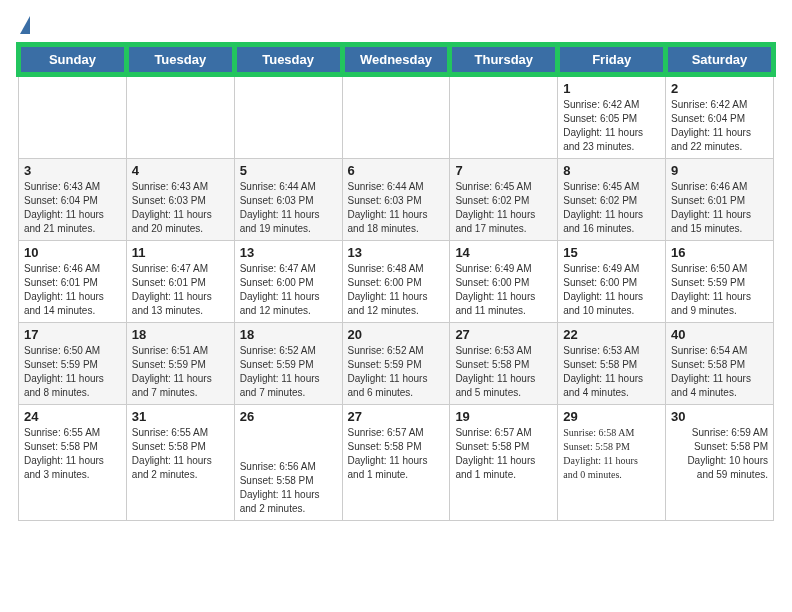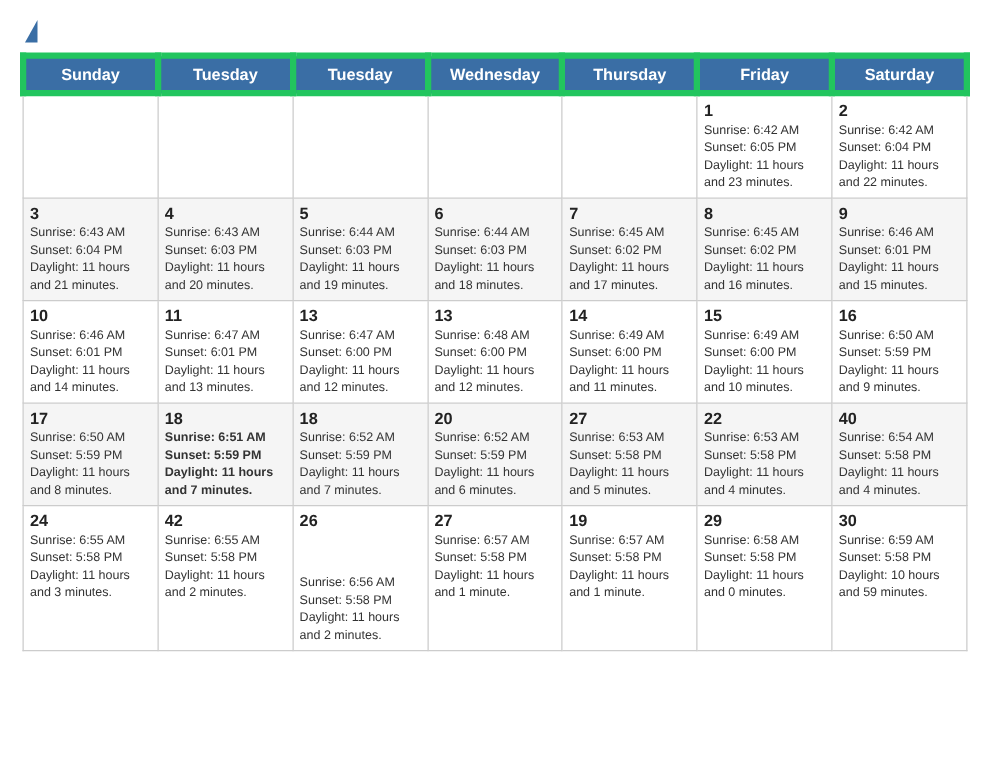--- a/index.html
+++ b/index.html
@@ -253,21 +253,21 @@
       <tr>
         <td>
           <span class="day-num">17</span>
           <div class="day-info" style="white-space: pre-line;">Sunrise: 6:50 AM
 Sunset: 5:59 PM
 Daylight: 11 hours
 and 8 minutes.</div>
         </td>
         <td>
           <span class="day-num">18</span>
-          <div class="day-info" style="white-space: pre-line; font-weight: bold;">Sunrise: 6:51 AM
+          <div class="day-info" style="white-space: pre-line;">Sunrise: 6:51 AM
 Sunset: 5:59 PM
 Daylight: 11 hours
 and 7 minutes.</div>
         </td>
         <td>
           <span class="day-num">18</span>
           <div class="day-info" style="white-space: pre-line;">Sunrise: 6:52 AM
 Sunset: 5:59 PM
 Daylight: 11 hours
 and 7 minutes.</div>
@@ -303,21 +303,21 @@
       </tr>
       <tr>
         <td>
           <span class="day-num">24</span>
           <div class="day-info" style="white-space: pre-line;">Sunrise: 6:55 AM
 Sunset: 5:58 PM
 Daylight: 11 hours
 and 3 minutes.</div>
         </td>
         <td>
-          <span class="day-num">42</span>
+          <span class="day-num">31</span>
           <div class="day-info" style="white-space: pre-line;">Sunrise: 6:55 AM
 Sunset: 5:58 PM
 Daylight: 11 hours
 and 2 minutes.</div>
         </td>
         <td>
           <span class="day-num">26</span>
           <div class="day-info" style="white-space: pre-line; margin-top: 36px;">Sunrise: 6:56 AM
 Sunset: 5:58 PM
 Daylight: 11 hours
@@ -332,27 +332,27 @@
         </td>
         <td>
           <span class="day-num">19</span>
           <div class="day-info" style="white-space: pre-line;">Sunrise: 6:57 AM
 Sunset: 5:58 PM
 Daylight: 11 hours
 and 1 minute.</div>
         </td>
         <td>
           <span class="day-num">29</span>
-          <div class="day-info" style="white-space: pre-line;">Sunrise: 6:58 AM
+          <div class="day-info" style="white-space: pre-line; font-family: Liberation Serif, serif;">Sunrise: 6:58 AM
 Sunset: 5:58 PM
 Daylight: 11 hours
 and 0 minutes.</div>
         </td>
         <td>
           <span class="day-num">30</span>
-          <div class="day-info" style="white-space: pre-line;">Sunrise: 6:59 AM
+          <div class="day-info" style="white-space: pre-line; text-align: right;">Sunrise: 6:59 AM
 Sunset: 5:58 PM
 Daylight: 10 hours
 and 59 minutes.</div>
         </td>
       </tr>
     </tbody>
 </table>
 
 </body></html>

